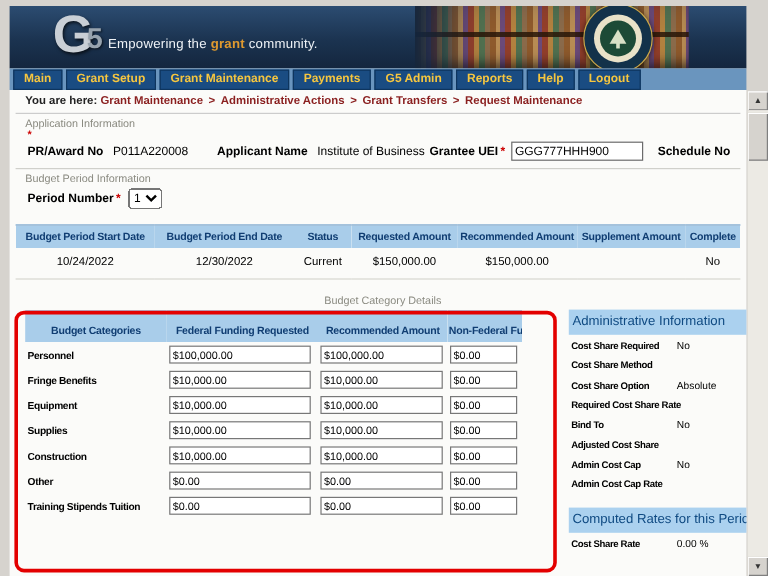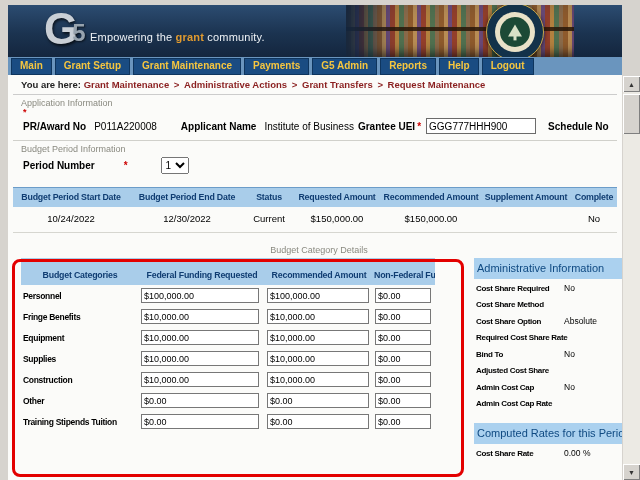--- a/index.html
+++ b/index.html
@@ -55,21 +55,21 @@
   .section-label { font-size:9px; color:#8a8a80; margin-top:3px; padding-left:8px; }
   .req-note { color:#cc0000; font-size:9px; font-weight:bold; line-height:5px; margin-top:2px; padding-left:10px; }
   .red { color:#cc0000; font-weight:bold; }
 
   .info-row { display:flex; align-items:center; margin-top:3px; font-size:10px; color:#000; padding-left:10px; }
   .lbl { font-weight:bold; white-space:nowrap; }
   .val { white-space:nowrap; }
   .uei-input { width:110px; height:16px; border:1px solid #6b6b6b; font-size:10px; padding:0 2px; font-family:inherit; }
   .divider { border-top:1px solid #d0d0cb; margin-top:6px; }
 
-  .period-row { display:flex; align-items:center; margin-top:3px; font-size:10px; padding-left:10px;gap:27px; }
+  .period-row { display:flex; align-items:center; margin-top:3px; font-size:10px; padding-left:10px; }
   .period-select { height:17px; font-size:10px; font-family:inherit; margin-left:6px; }
   .in-view { font-weight:bold; margin-left:115px; }
 
   .bp-table { width:604px; border-collapse:collapse; margin-top:13px; table-layout:fixed; }
   .bp-table th { background:#a9cdea; color:#103d72; font-size:8.8px; font-weight:bold; letter-spacing:-0.2px;
                  padding:4px 0 5px; border-top:1px solid #6b9cc9; white-space:nowrap; overflow:hidden; }
   .bp-table td { font-size:9.5px; text-align:center; padding:6px 0 8px; border-bottom:1px solid #d6d6d0; }
 
   .bottom { display:flex; gap:39px; margin-top:3px; align-items:flex-start; padding-left:8px; }
 

